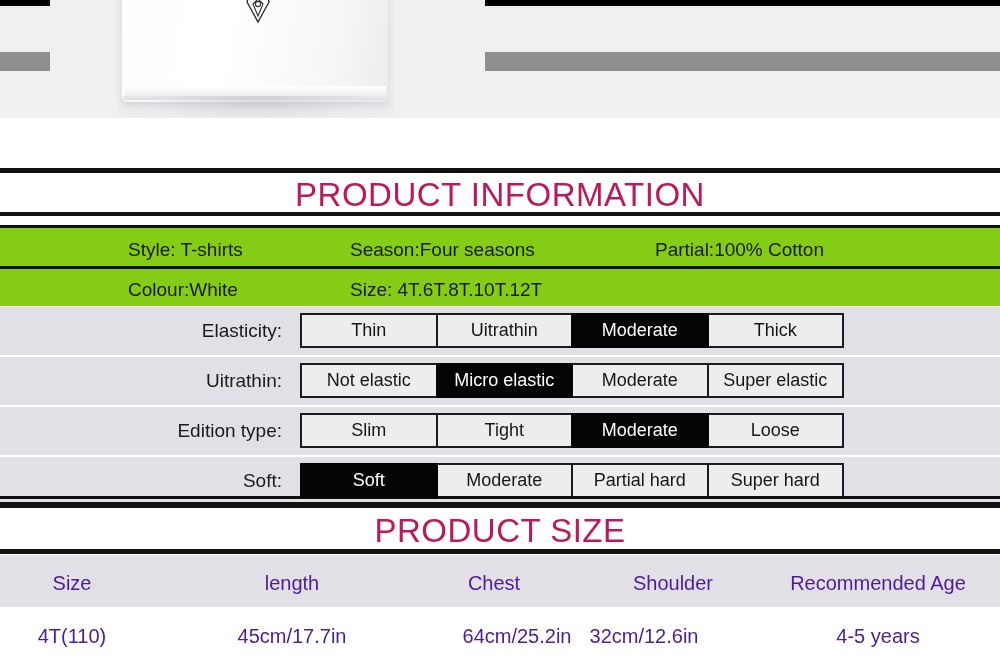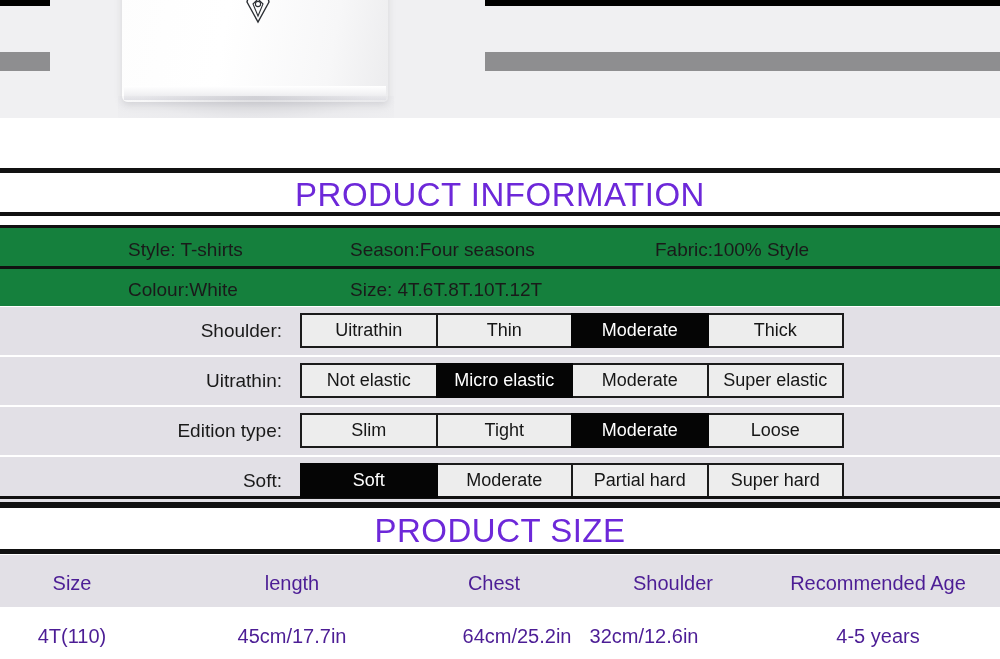--- a/index.html
+++ b/index.html
@@ -87,30 +87,30 @@
     background: #111111;
   }
   .section-title {
     position: absolute;
     left: 0;
     width: 1000px;
     text-align: center;
     font-size: 33px;
     letter-spacing: 0.5px;
     font-weight: 400;
-    color: #6d28d9;
+    color: #be185d;
     white-space: nowrap;
   }
 
   
   .info-row {
     position: absolute;
     left: 0;
     width: 1000px;
-    background: #15803d;
+    background: #84cc16;
     text-decoration: underline;
   }
   .info-cell {
     position: absolute;
     font-size: 19px;
     color: #1a1a1a;
     white-space: nowrap;
     line-height: 1;
   }
 
@@ -214,33 +214,33 @@
   </div>
 
   <div class="rule" style="top:168px;height:5px;"></div>
   <div class="section-title" style="top:176px;">PRODUCT INFORMATION</div>
   <div class="rule" style="top:212px;height:4px;"></div>
 
   <div class="rule" style="top:225px;height:3px;"></div>
   <div class="info-row" style="top:228px;height:38px;">
     <div class="info-cell" style="left:128px;top:12px;">Style: T-shirts</div>
     <div class="info-cell" style="left:350px;top:12px;">Season:Four seasons</div>
-    <div class="info-cell" style="left:655px;top:12px;">Fabric:100% Style</div>
+    <div class="info-cell" style="left:655px;top:12px;">Partial:100% Cotton</div>
   </div>
   <div class="rule" style="top:266px;height:3px;"></div>
   <div class="info-row" style="top:269px;height:37px;">
     <div class="info-cell" style="left:128px;top:11px;">Colour:White</div>
     <div class="info-cell" style="left:350px;top:11px;">Size: 4T.6T.8T.10T.12T</div>
   </div>
 
   <div class="attr-row" style="top:307px;">
-    <div class="attr-label">Shoulder:</div>
-    <div class="opt-group">
+    <div class="attr-label">Elasticity:</div>
+    <div class="opt-group">
+      <div class="opt">Thin</div>
       <div class="opt">Uitrathin</div>
-      <div class="opt">Thin</div>
       <div class="opt selected">Moderate</div>
       <div class="opt">Thick</div>
     </div>
   </div>
 
   <div class="attr-row" style="top:357px;">
     <div class="attr-label">Uitrathin:</div>
     <div class="opt-group">
       <div class="opt">Not elastic</div>
       <div class="opt selected">Micro elastic</div>

